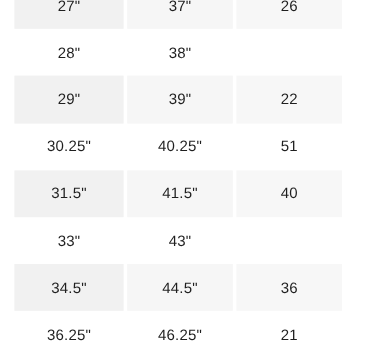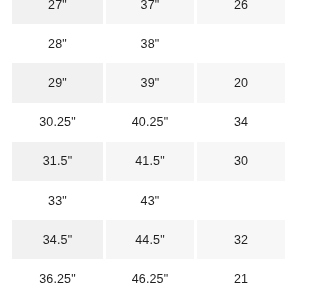--- a/index.html
+++ b/index.html
@@ -72,44 +72,44 @@
     </div>
 
     <div class="chart-row">
       <div class="chart-cell col-0">28"</div>
       <div class="chart-cell col-1">38"</div>
     </div>
 
     <div class="chart-row striped">
       <div class="chart-cell col-0">29"</div>
       <div class="chart-cell col-1">39"</div>
-      <div class="chart-cell col-2">20</div>
+      <div class="chart-cell col-2">22</div>
     </div>
 
     <div class="chart-row">
       <div class="chart-cell col-0">30.25"</div>
       <div class="chart-cell col-1">40.25"</div>
-      <div class="chart-cell col-2">34</div>
+      <div class="chart-cell col-2">51</div>
     </div>
 
     <div class="chart-row striped">
       <div class="chart-cell col-0">31.5"</div>
       <div class="chart-cell col-1">41.5"</div>
-      <div class="chart-cell col-2">30</div>
+      <div class="chart-cell col-2">40</div>
     </div>
 
     <div class="chart-row">
       <div class="chart-cell col-0">33"</div>
       <div class="chart-cell col-1">43"</div>
     </div>
 
     <div class="chart-row striped">
       <div class="chart-cell col-0">34.5"</div>
       <div class="chart-cell col-1">44.5"</div>
-      <div class="chart-cell col-2">32</div>
+      <div class="chart-cell col-2">36</div>
     </div>
 
     <div class="chart-row">
       <div class="chart-cell col-0">36.25"</div>
       <div class="chart-cell col-1">46.25"</div>
       <div class="chart-cell col-2">21</div>
     </div>
 
   </div>
 </div>

